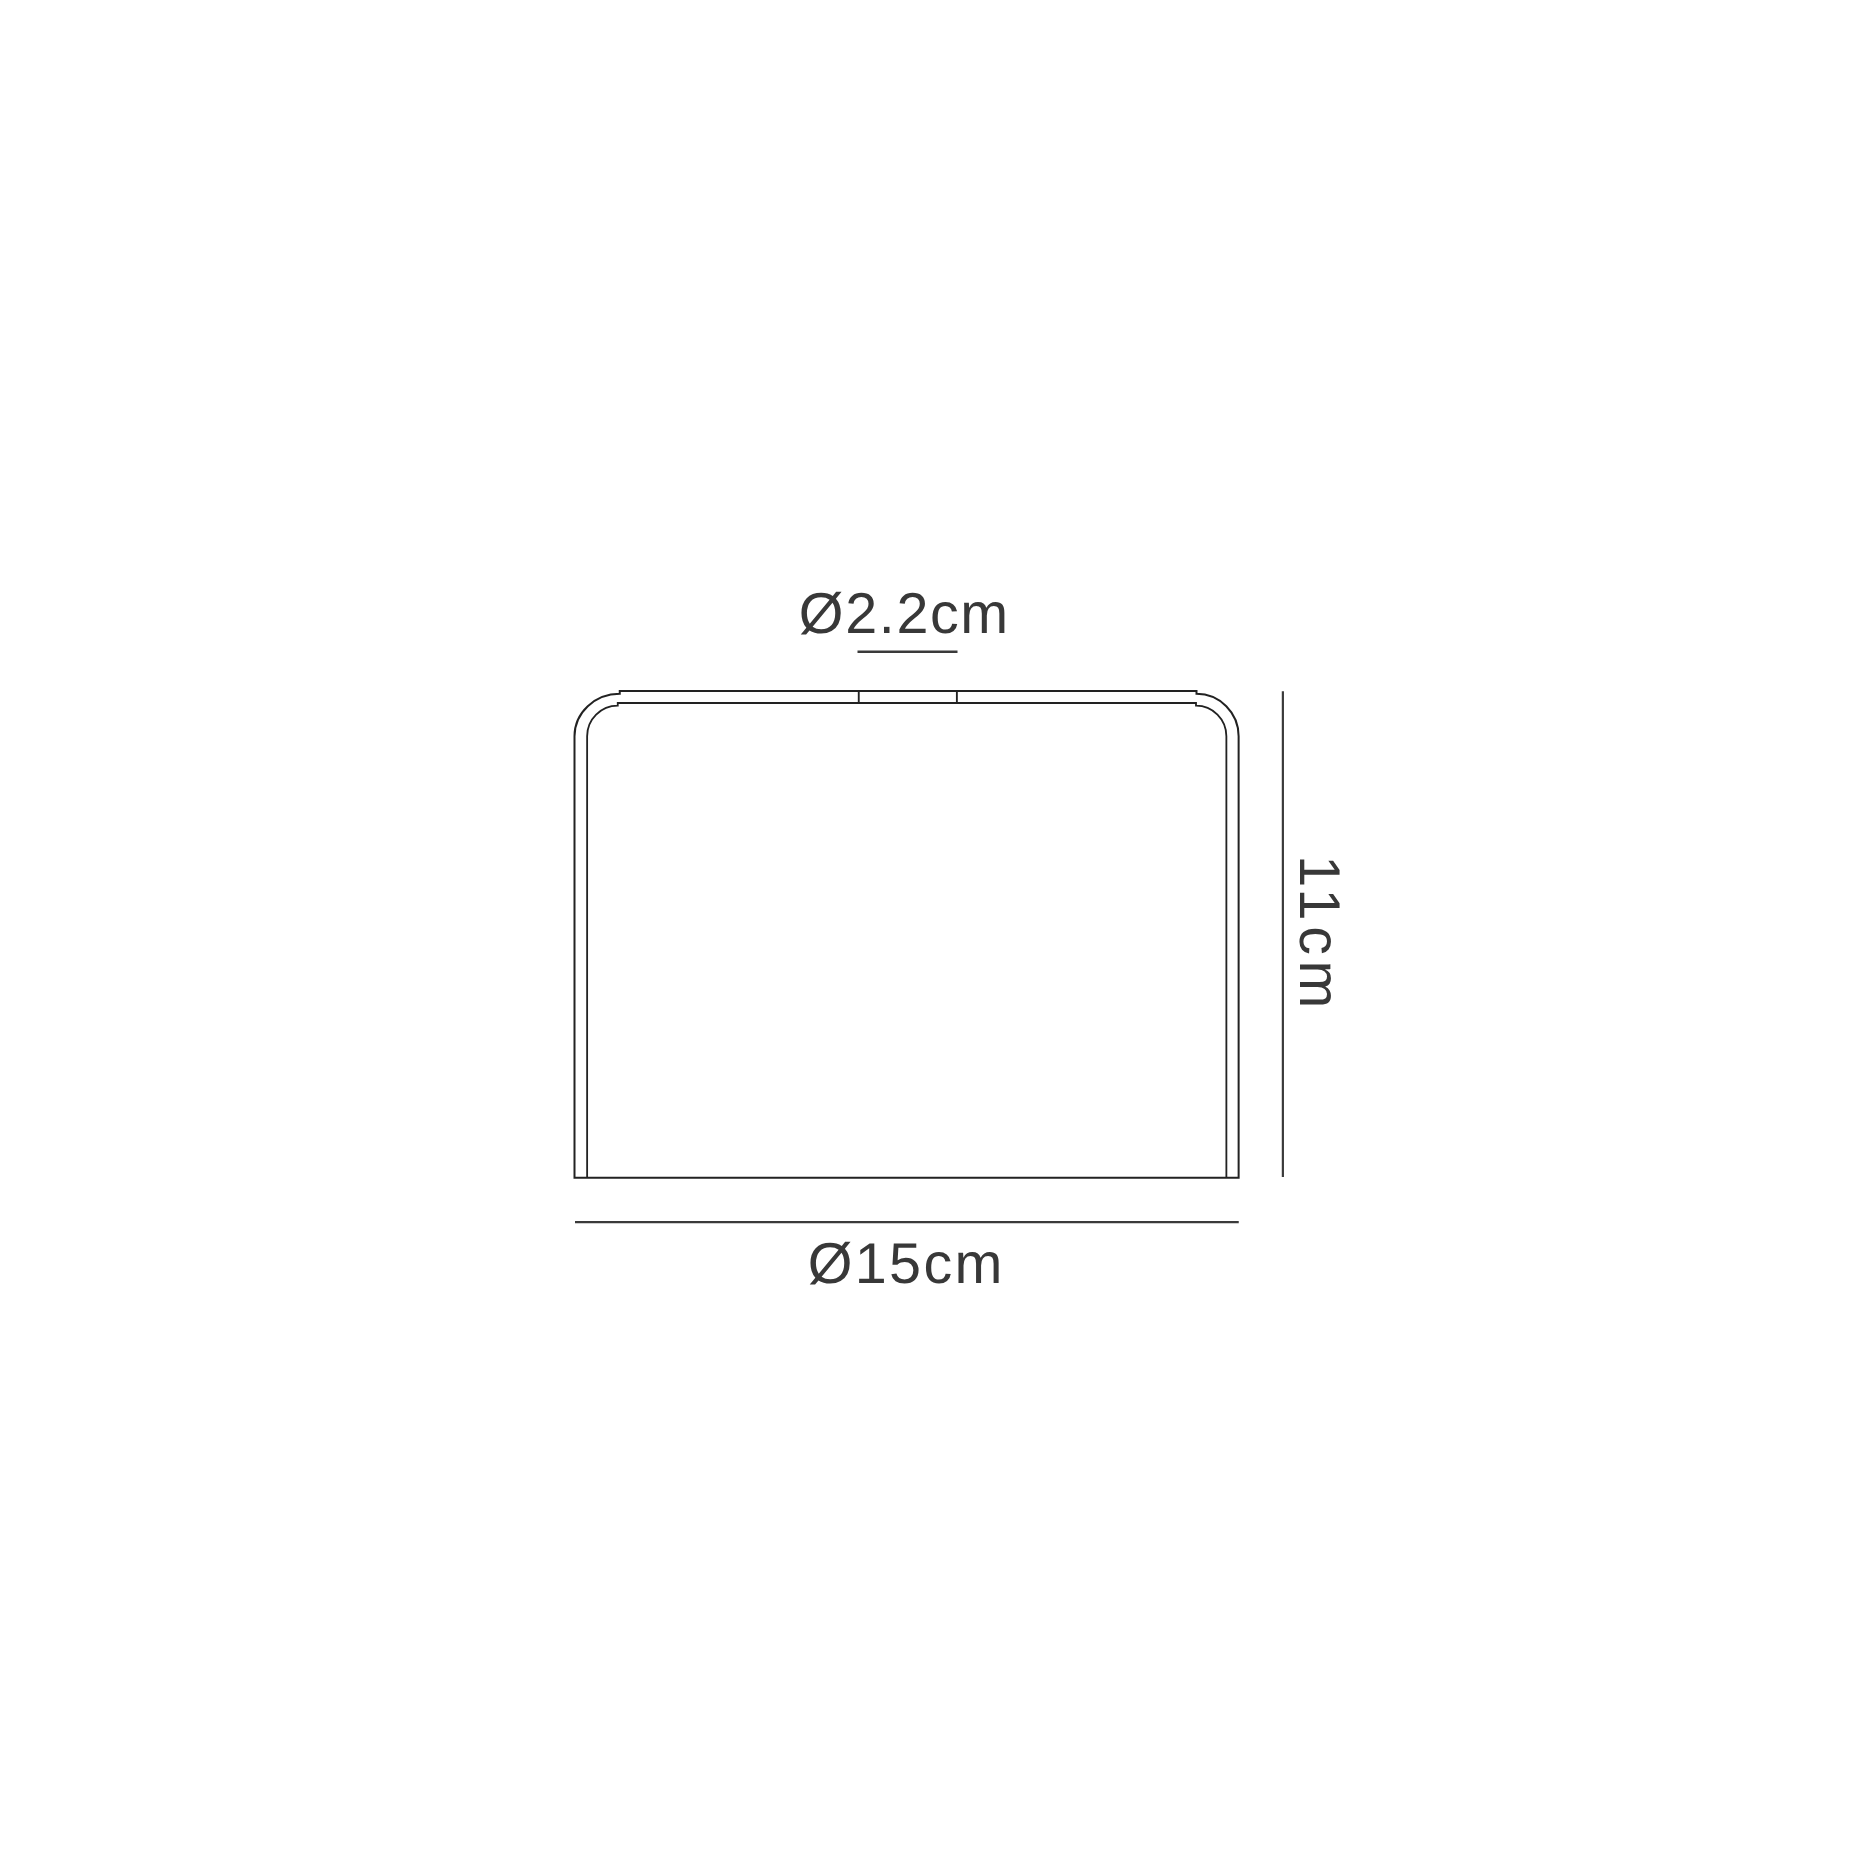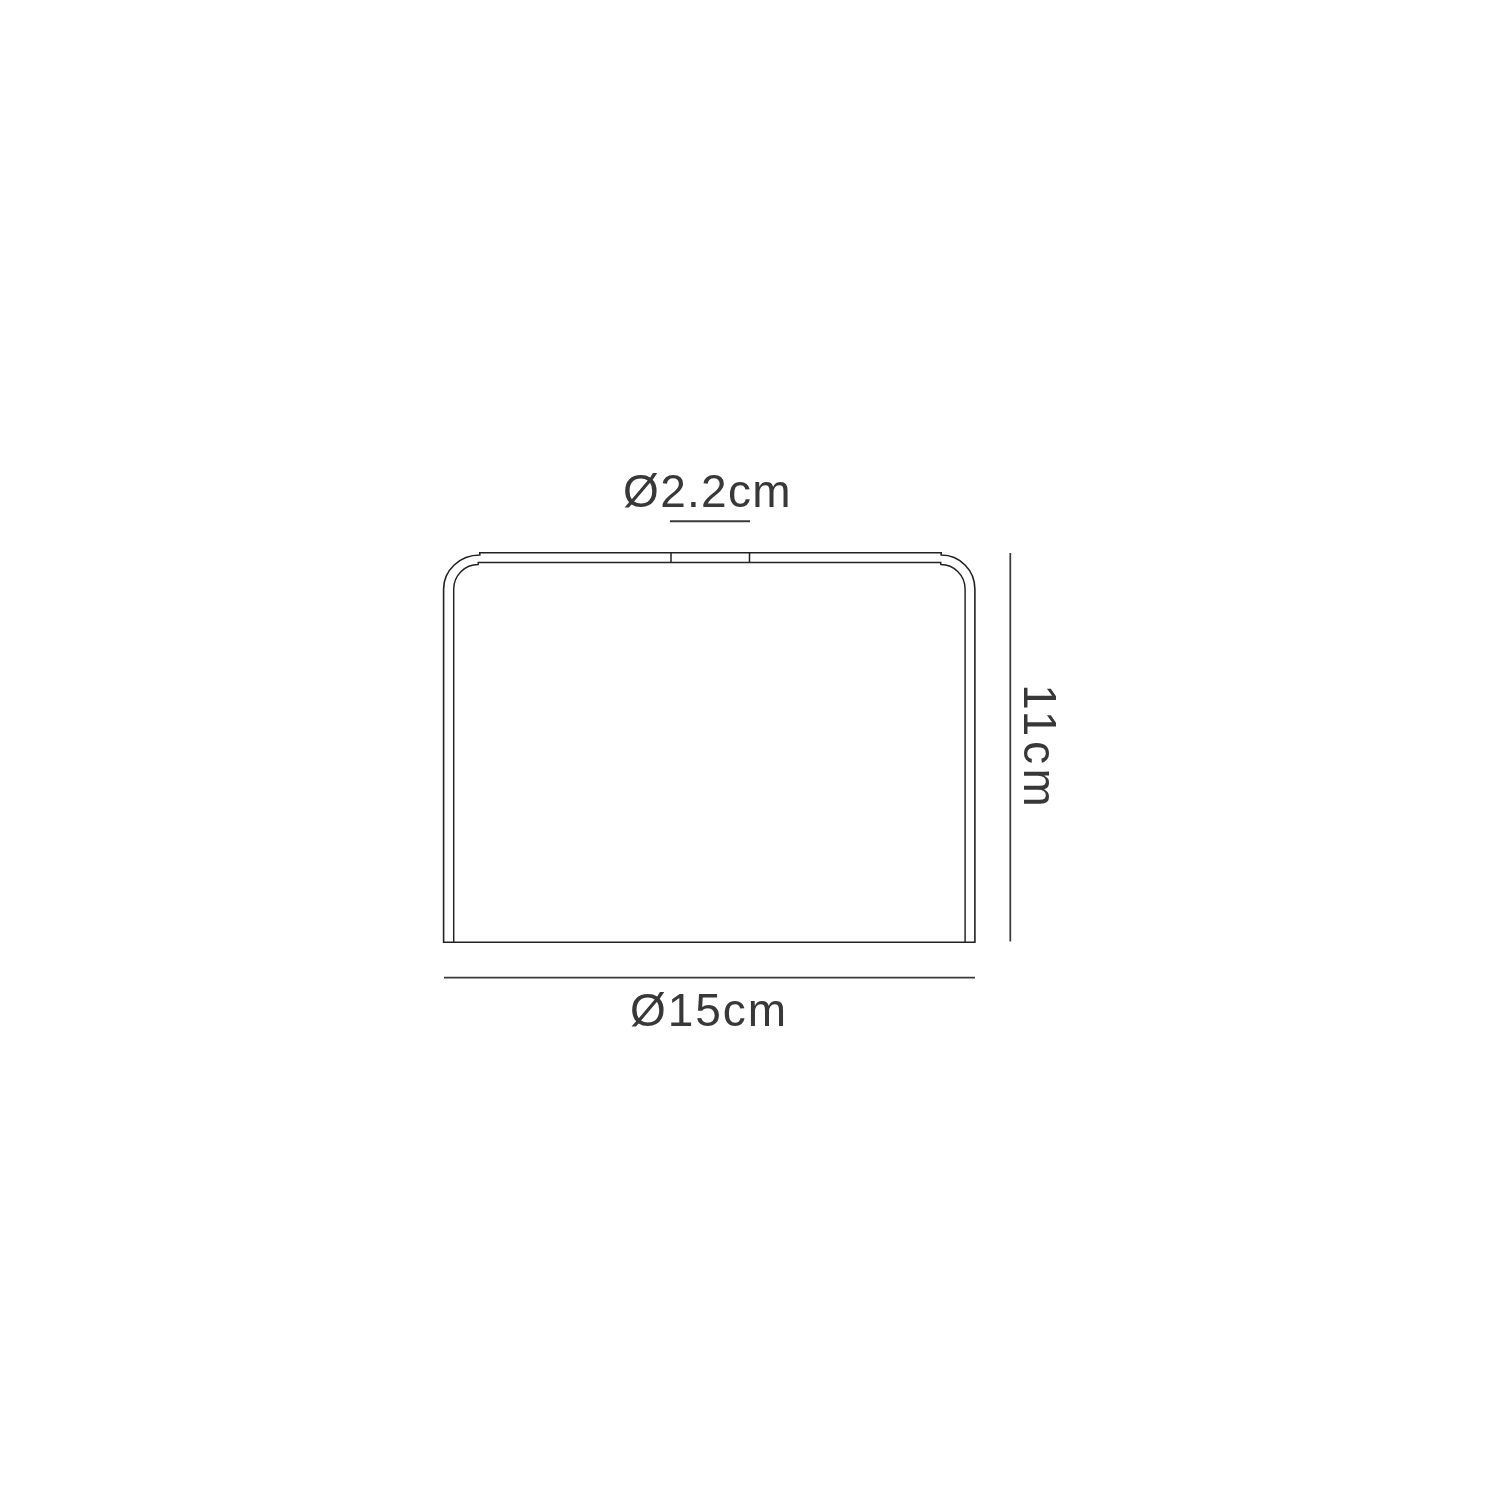--- a/index.html
+++ b/index.html
@@ -1,16 +1,16 @@
 <!DOCTYPE html>
 <html><head>
 <meta charset="utf-8">
 <style>
   html,body{margin:0;padding:0;background:#ffffff;}
-  .page{width:1352px;height:1500px;position:relative;background:#f9a8d4;}
+  .page{width:1352px;height:1500px;position:relative;background:#f9a8d4;margin-left:16px;}
   text{font-family:"Liberation Sans",sans-serif;fill:#383838;}
 </style>
 </head>
 <body>
 <div class="page">
 <svg width="1500" height="1500" viewBox="0 0 1500 1500" xmlns="http://www.w3.org/2000/svg">
 
   <rect x="0" y="0" width="1500" height="1500" fill="#ffffff"></rect>
 
   <text x="707.5" y="506.7" font-size="46" letter-spacing="1.3" text-anchor="middle">Ø2.2cm</text>

